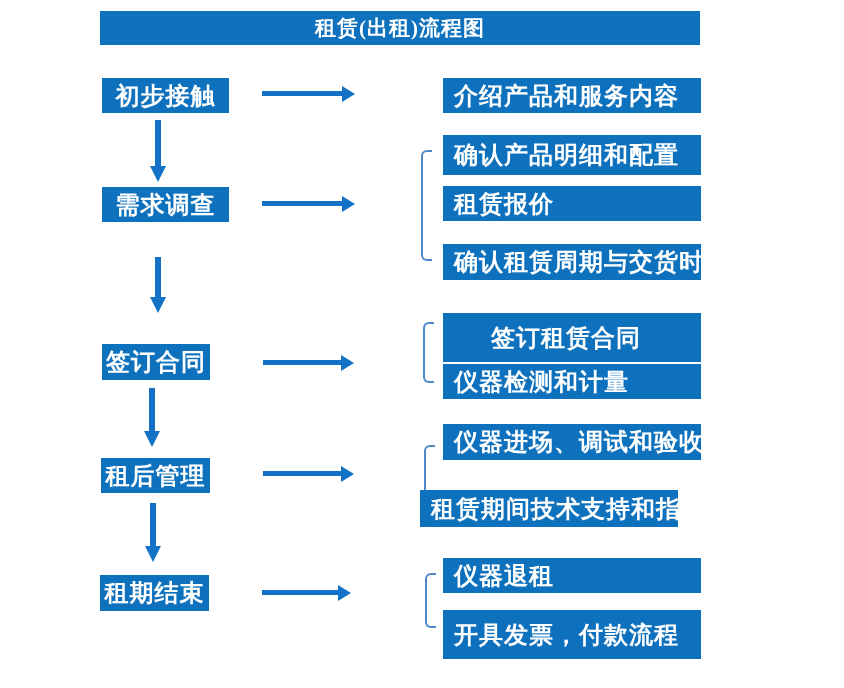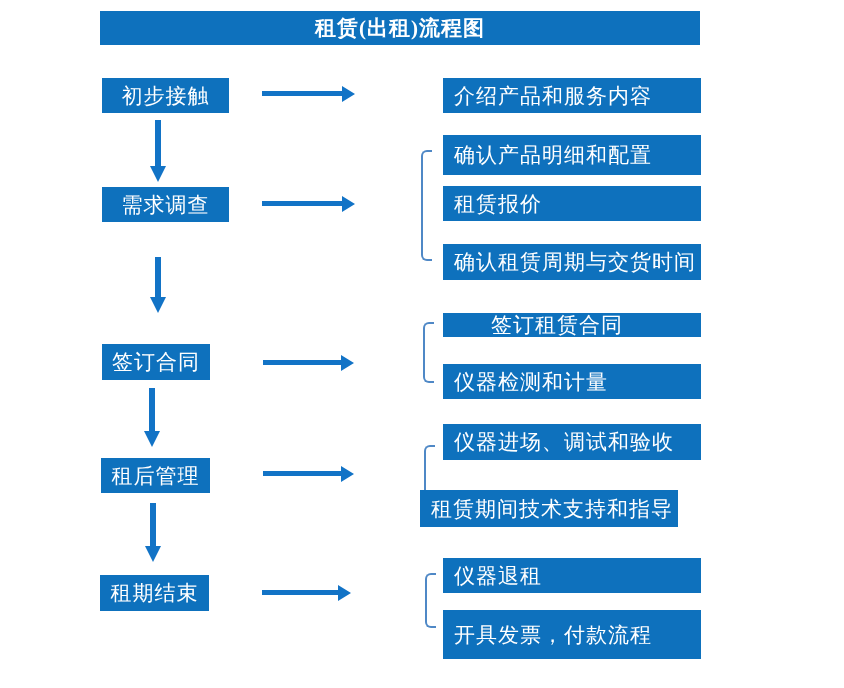--- a/index.html
+++ b/index.html
@@ -18,21 +18,21 @@
     background: var(--boxblue, #0e71bd);
     color: var(--textwhite, #ffffff);
     font-size: 21px; font-weight: bold;
     display: flex; align-items: center; justify-content: center;
     letter-spacing: 1px;
   }
   .box {
     position: absolute;
     background: var(--boxblue, #0e71bd);
     color: var(--textwhite, #ffffff);
-    font-size: 21px; font-weight: normal;
+    font-size: 24px; font-weight: bold;
     display: flex; align-items: center;
     box-sizing: border-box;
     letter-spacing: 1px;
     white-space: nowrap;
   }
   .stage { justify-content: center; }
   .detail { padding-left: 11px; justify-content: flex-start; }
   
   .harrow {
     position: absolute;
@@ -102,20 +102,20 @@
 
   <div class="bracket" style="left:421px; top:150px; height:111px;"></div>
   <div class="bracket" style="left:423px; top:322px; height:61px;"></div>
   <div class="bracket" style="left:424px; top:445px; height:52px;"></div>
   <div class="bracket" style="left:425px; top:573px; height:55px;"></div>
 
   <div class="box detail" style="left:443px; top:78px;  width:258px; height:35px;">介绍产品和服务内容</div>
   <div class="box detail" style="left:443px; top:135px; width:258px; height:40px;">确认产品明细和配置</div>
   <div class="box detail" style="left:443px; top:186px; width:258px; height:35px;">租赁报价</div>
   <div class="box detail" style="left:443px; top:244px; width:258px; height:36px;">确认租赁周期与交货时间</div>
-  <div class="box detail" style="left:443px; top:313px; width:258px; height:24px;padding-left:48px;">签订租赁合同</div>
+  <div class="box detail" style="left:443px; top:313px; width:258px; height:49px;padding-left:48px;">签订租赁合同</div>
   <div class="box detail" style="left:443px; top:364px; width:258px; height:35px;">仪器检测和计量</div>
   <div class="box detail" style="left:443px; top:424px; width:258px; height:36px;">仪器进场、调试和验收</div>
   <div class="box detail" style="left:420px; top:490px; width:258px; height:37px;">租赁期间技术支持和指导</div>
   <div class="box detail" style="left:443px; top:558px; width:258px; height:35px;">仪器退租</div>
   <div class="box detail" style="left:443px; top:610px; width:258px; height:49px;">开具发票，付款流程</div>
 
 </div>
 
 </body></html>

